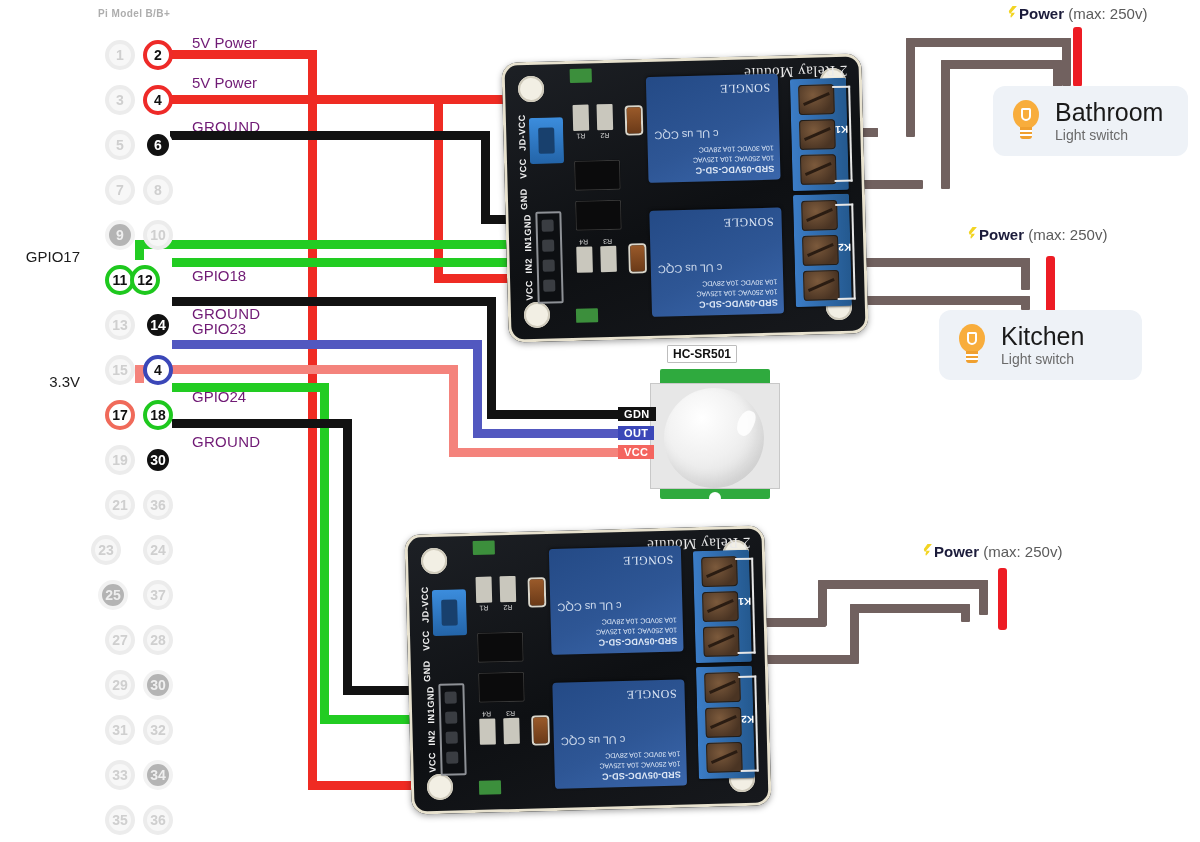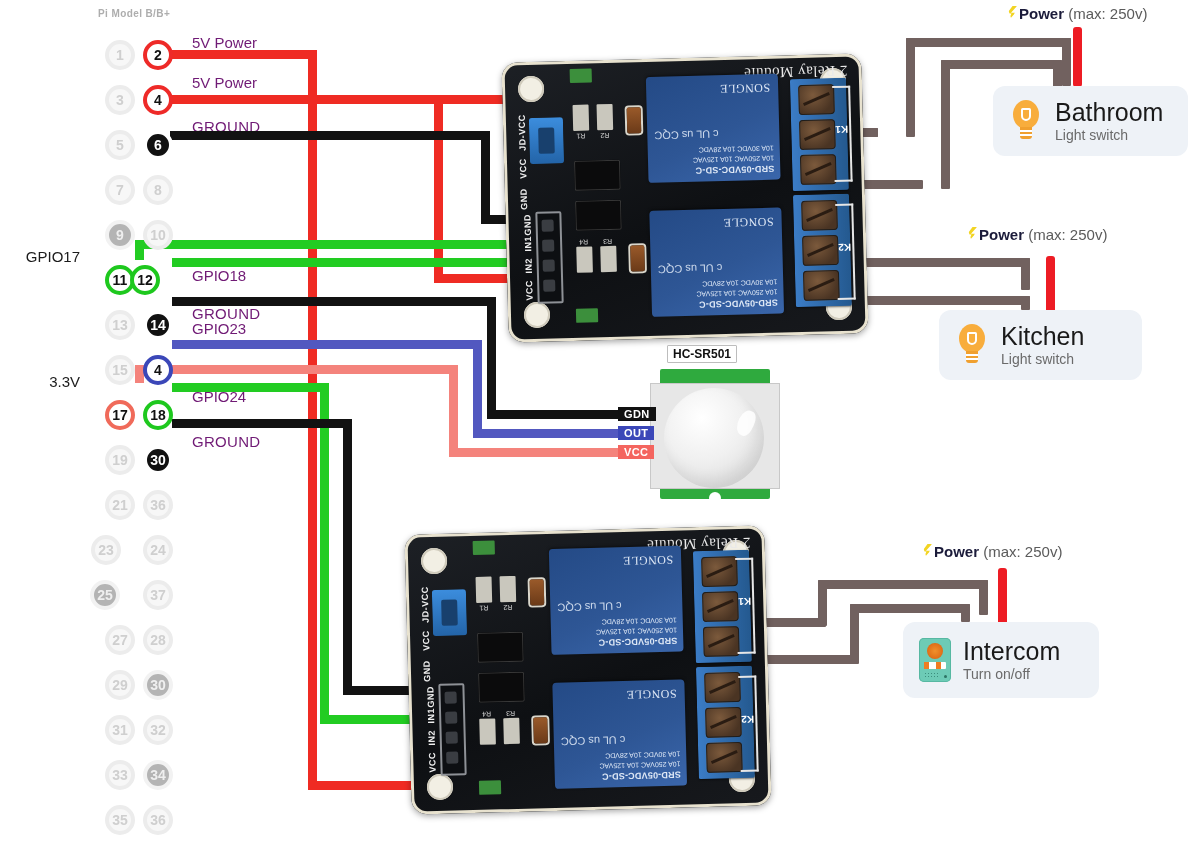--- a/index.html
+++ b/index.html
@@ -190,21 +190,21 @@
       <div class="pin dim" style="left: 105px; top: 355px;">15</div>
       <div class="pin blue" style="left: 143px; top: 355px;">4</div>
       <div class="pin salmon" style="left: 105px; top: 400px;">17</div>
       <div class="pin green" style="left: 143px; top: 400px;">18</div>
       <div class="pin dim" style="left: 105px; top: 445px;">19</div>
       <div class="pin black" style="left: 143px; top: 445px;">30</div>
       <div class="pin dim" style="left: 105px; top: 490px;">21</div>
       <div class="pin dim" style="left: 143px; top: 490px;">36</div>
       <div class="pin dim" style="left: 91px; top: 535px;">23</div>
       <div class="pin dim" style="left: 143px; top: 535px;">24</div>
-      <div class="pin grey" style="left: 90px; top: 580px;">25</div>
+      <div class="pin grey" style="left: 98px; top: 580px;">25</div>
       <div class="pin dim" style="left: 143px; top: 580px;">37</div>
       <div class="pin dim" style="left: 105px; top: 625px;">27</div>
       <div class="pin dim" style="left: 143px; top: 625px;">28</div>
       <div class="pin dim" style="left: 105px; top: 670px;">29</div>
       <div class="pin grey" style="left: 143px; top: 670px;">30</div>
       <div class="pin dim" style="left: 105px; top: 715px;">31</div>
       <div class="pin dim" style="left: 143px; top: 715px;">32</div>
       <div class="pin dim" style="left: 105px; top: 760px;">33</div>
       <div class="pin grey" style="left: 143px; top: 760px;">34</div>
       <div class="pin dim" style="left: 105px; top: 805px;">35</div>
@@ -438,29 +438,14 @@
           <i style="top:3px;"></i>
           <i style="top:7px;"></i>
         </div>
     </div>
     <div>
       <div class="dname">Kitchen</div>
       <div class="dsub">Light switch</div>
     </div>
   </div>
 
-  <div class="device" style="left:903px;top:622px;width:196px;height:76px;">
-    <div class="intercom">
-      <div class="spk"></div>
-      <div class="btns">
-          <i style="left:0;"></i>
-          <i style="left:12px;"></i>
-        </div>
-      <div class="grid"></div>
-        <div class="dot2"></div>
-    </div>
-    <div>
-      <div class="dname">Intercom</div>
-      <div class="dsub">Turn on/off</div>
-    </div>
-  </div>
 
 </div>
 
 </body></html>

